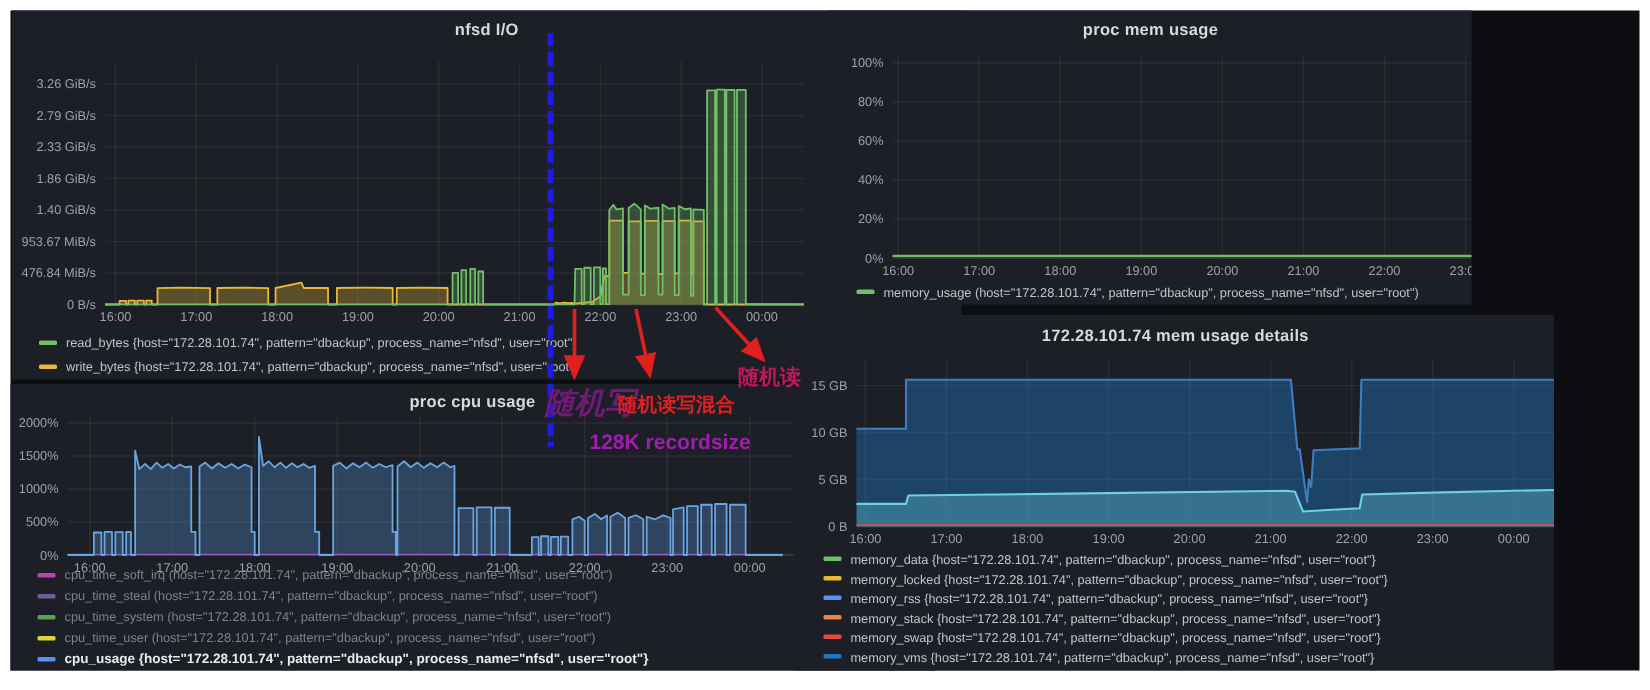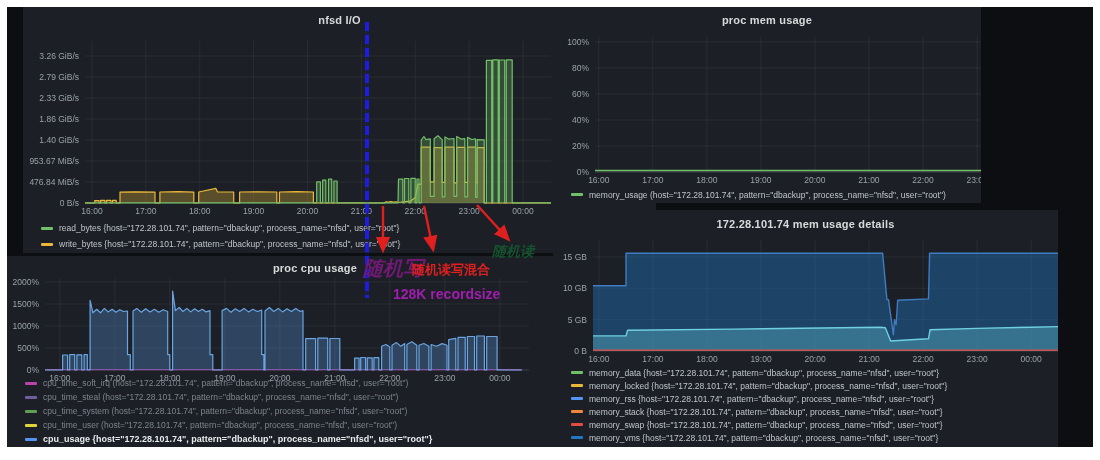--- a/index.html
+++ b/index.html
@@ -1,24 +1,24 @@
 <!DOCTYPE html>
 <html><head>
 <meta charset="utf-8">
 <style>
   * { margin:0; padding:0; box-sizing:border-box; }
   html,body { width:1100px; height:460px; background:#ffffff; overflow:hidden;
               font-family:"Liberation Sans", sans-serif; }
   #dash { position:absolute; left:7px; top:7px; width:1086px; height:440px;
           background:#0d0e12; }
   .panel { position:absolute; background:#1c2026; overflow:hidden; }
-  #panel-nfsd    { left:16px;   top:0;   width:633px; height:246px; }
+  #panel-nfsd    { left:1px;   top:0;   width:633px; height:246px; }
   #panel-cpu     { left:0;   top:249px; width:616px; height:191px; }
   #panel-procmem { left:546px; top:0;  width:428px; height:196px; }
-  #panel-memdet  { left:546px; top:203px; width:505px; height:237px; }
+  #panel-memdet  { left:524px; top:203px; width:505px; height:237px; }
   .ptitle { position:absolute; left:0; right:0; text-align:center; color:#d8d9da;
             font-size:11px; font-weight:bold; letter-spacing:.2px; cursor:pointer; }
   .chart { position:absolute; left:0; top:0; }
   .legend { position:absolute; }
   .legend-row { display:flex; align-items:center; height:13px; white-space:nowrap; }
   .legend-row .sw { display:inline-block; width:12px; height:3px; border-radius:1px;
                     margin-right:6px; flex:0 0 auto; }
   .legend-row .txt { font-size:8.5px; color:#c0c5cb; }
   .legend-row.dim .txt { color:#7c838c; }
   .legend-row.strong .txt { color:#e8eaec; font-weight:bold; font-size:9px; }
@@ -264,13 +264,13 @@
     </marker>
   </defs>
 <line x1="383" y1="206" x2="383" y2="250" stroke="#e01f1f" stroke-width="2.4" marker-end="url(#arr)"></line>
     <line x1="424" y1="206" x2="433" y2="249" stroke="#e01f1f" stroke-width="2.4" marker-end="url(#arr)"></line>
     <line x1="477" y1="205" x2="508" y2="239" stroke="#e01f1f" stroke-width="2.4" marker-end="url(#arr)"></line>
   </svg>
 
 <div class="red-label" id="rl0" style="left: 363px; top: 255px; font-size: 20px; color: #701a75; font-style: italic;">随机写</div>
 <div class="red-label" id="rl1" style="left: 412px; top: 261px; font-size: 13px; color: rgb(224, 31, 31);">随机读写混合</div>
 <div class="red-label" id="rl2" style="left: 393px; top: 286px; font-size: 14px; color: #a21caf;">128K recordsize</div>
-<div class="red-label" id="rl3" style="left: 492px; top: 243px; font-size: 14px; color: #14532d; font-style: italic;">随机读</div>
+<div class="red-label" id="rl3" style="left: 492px; top: 243px; font-size: 14px; color: #be185d;">随机读</div>
 
 </body></html>

